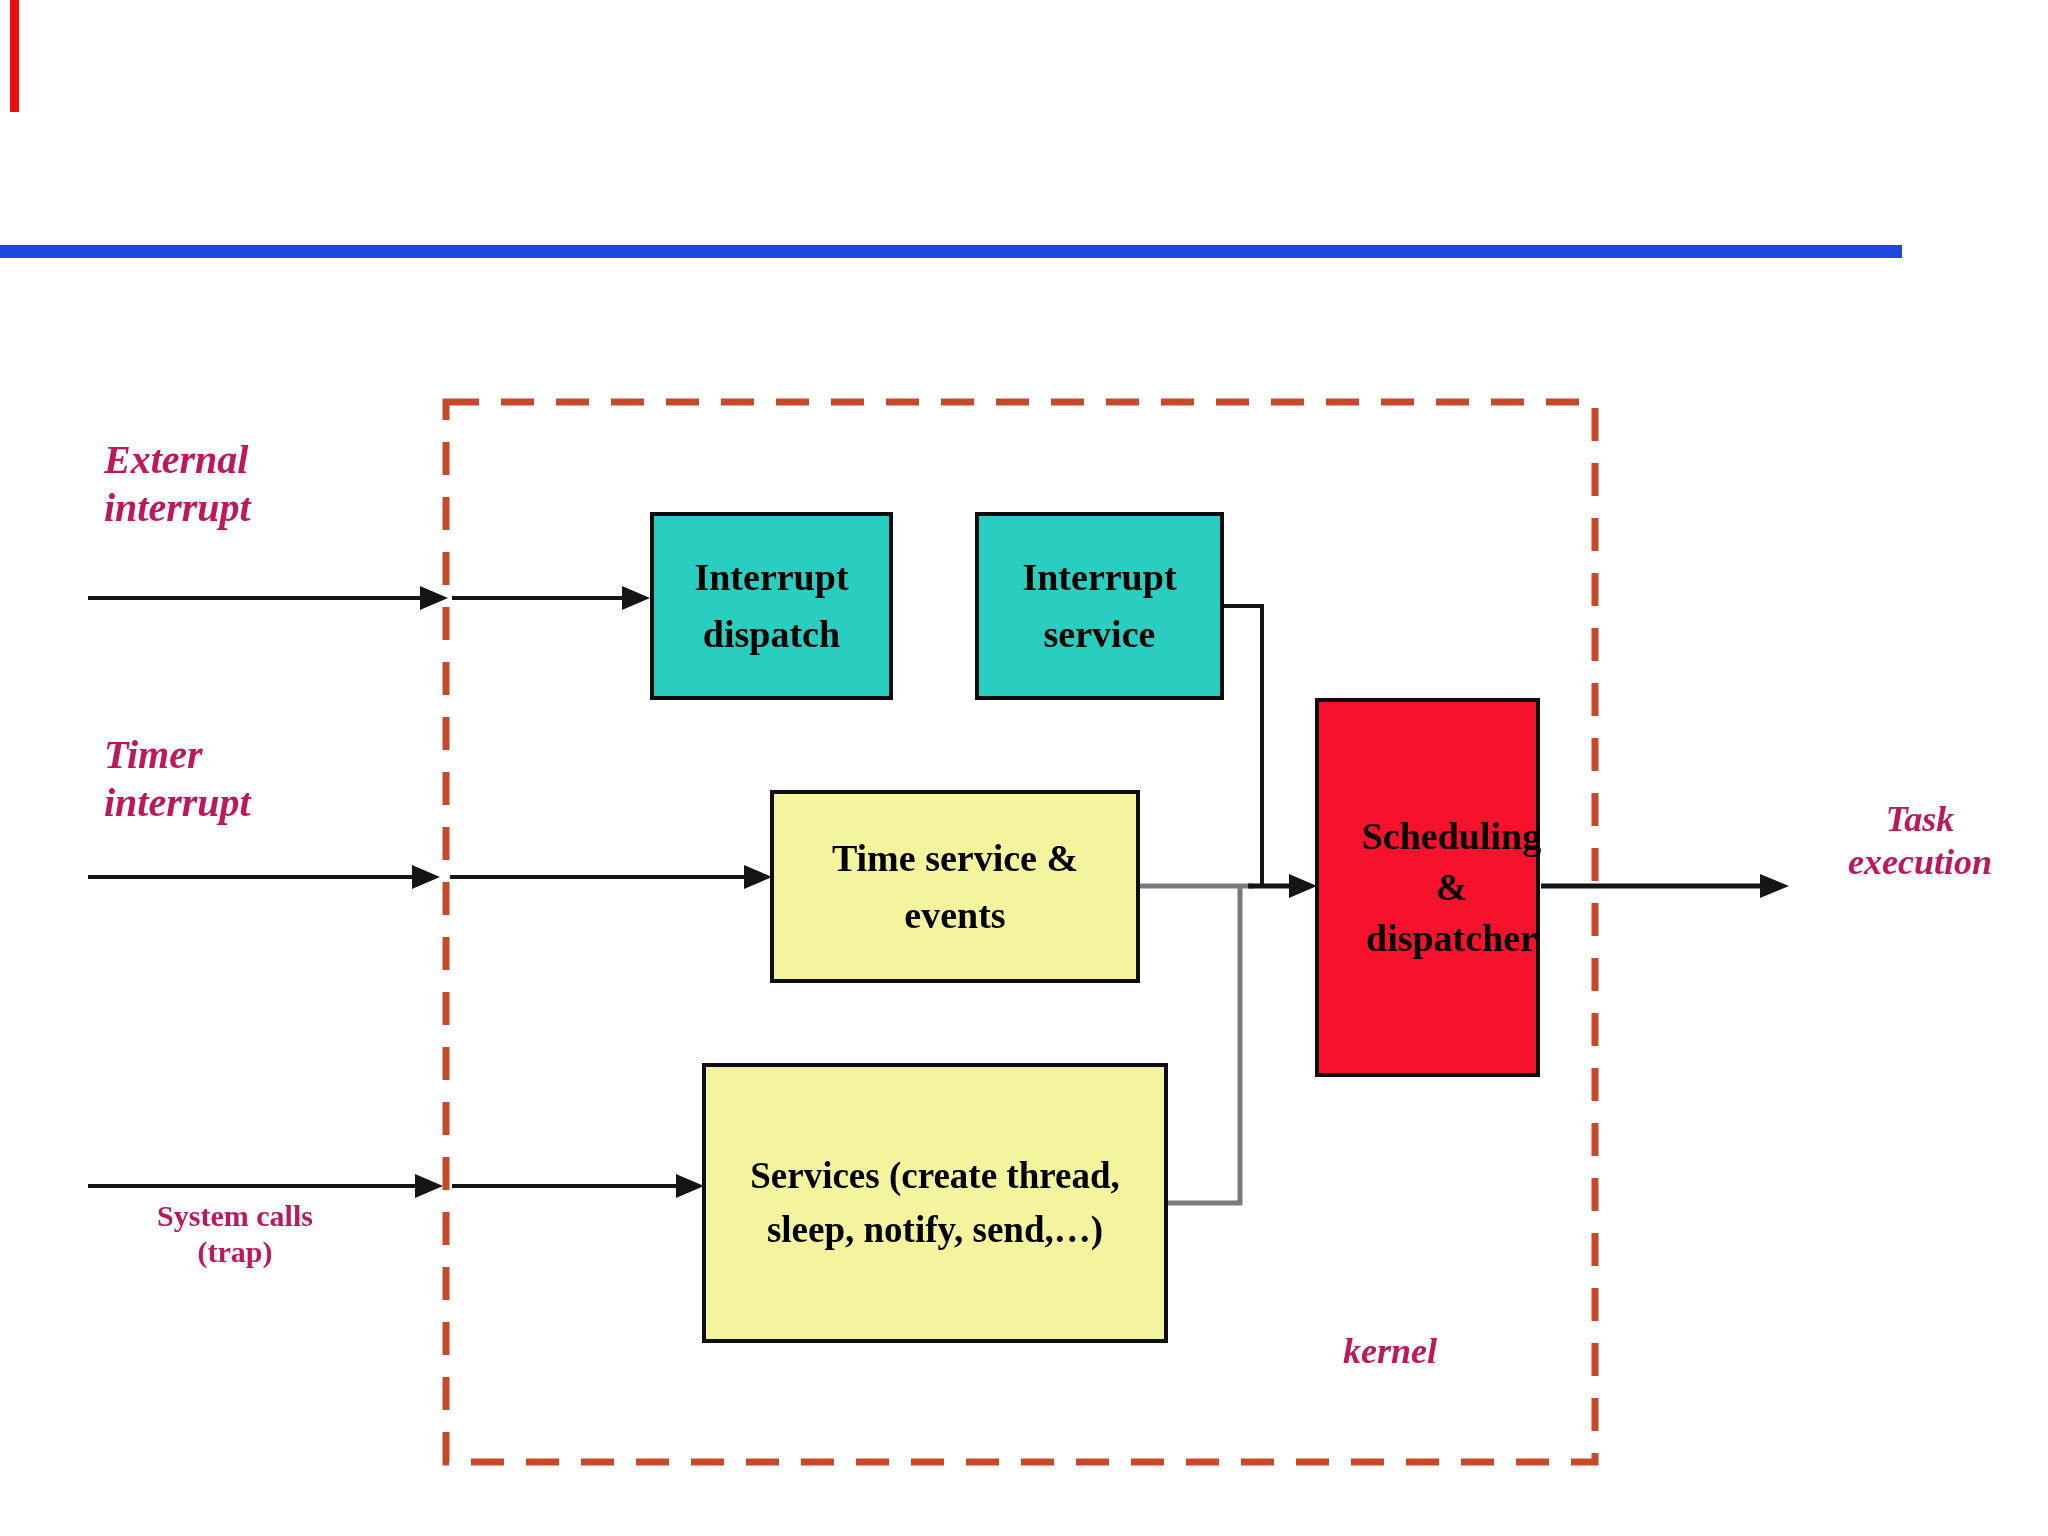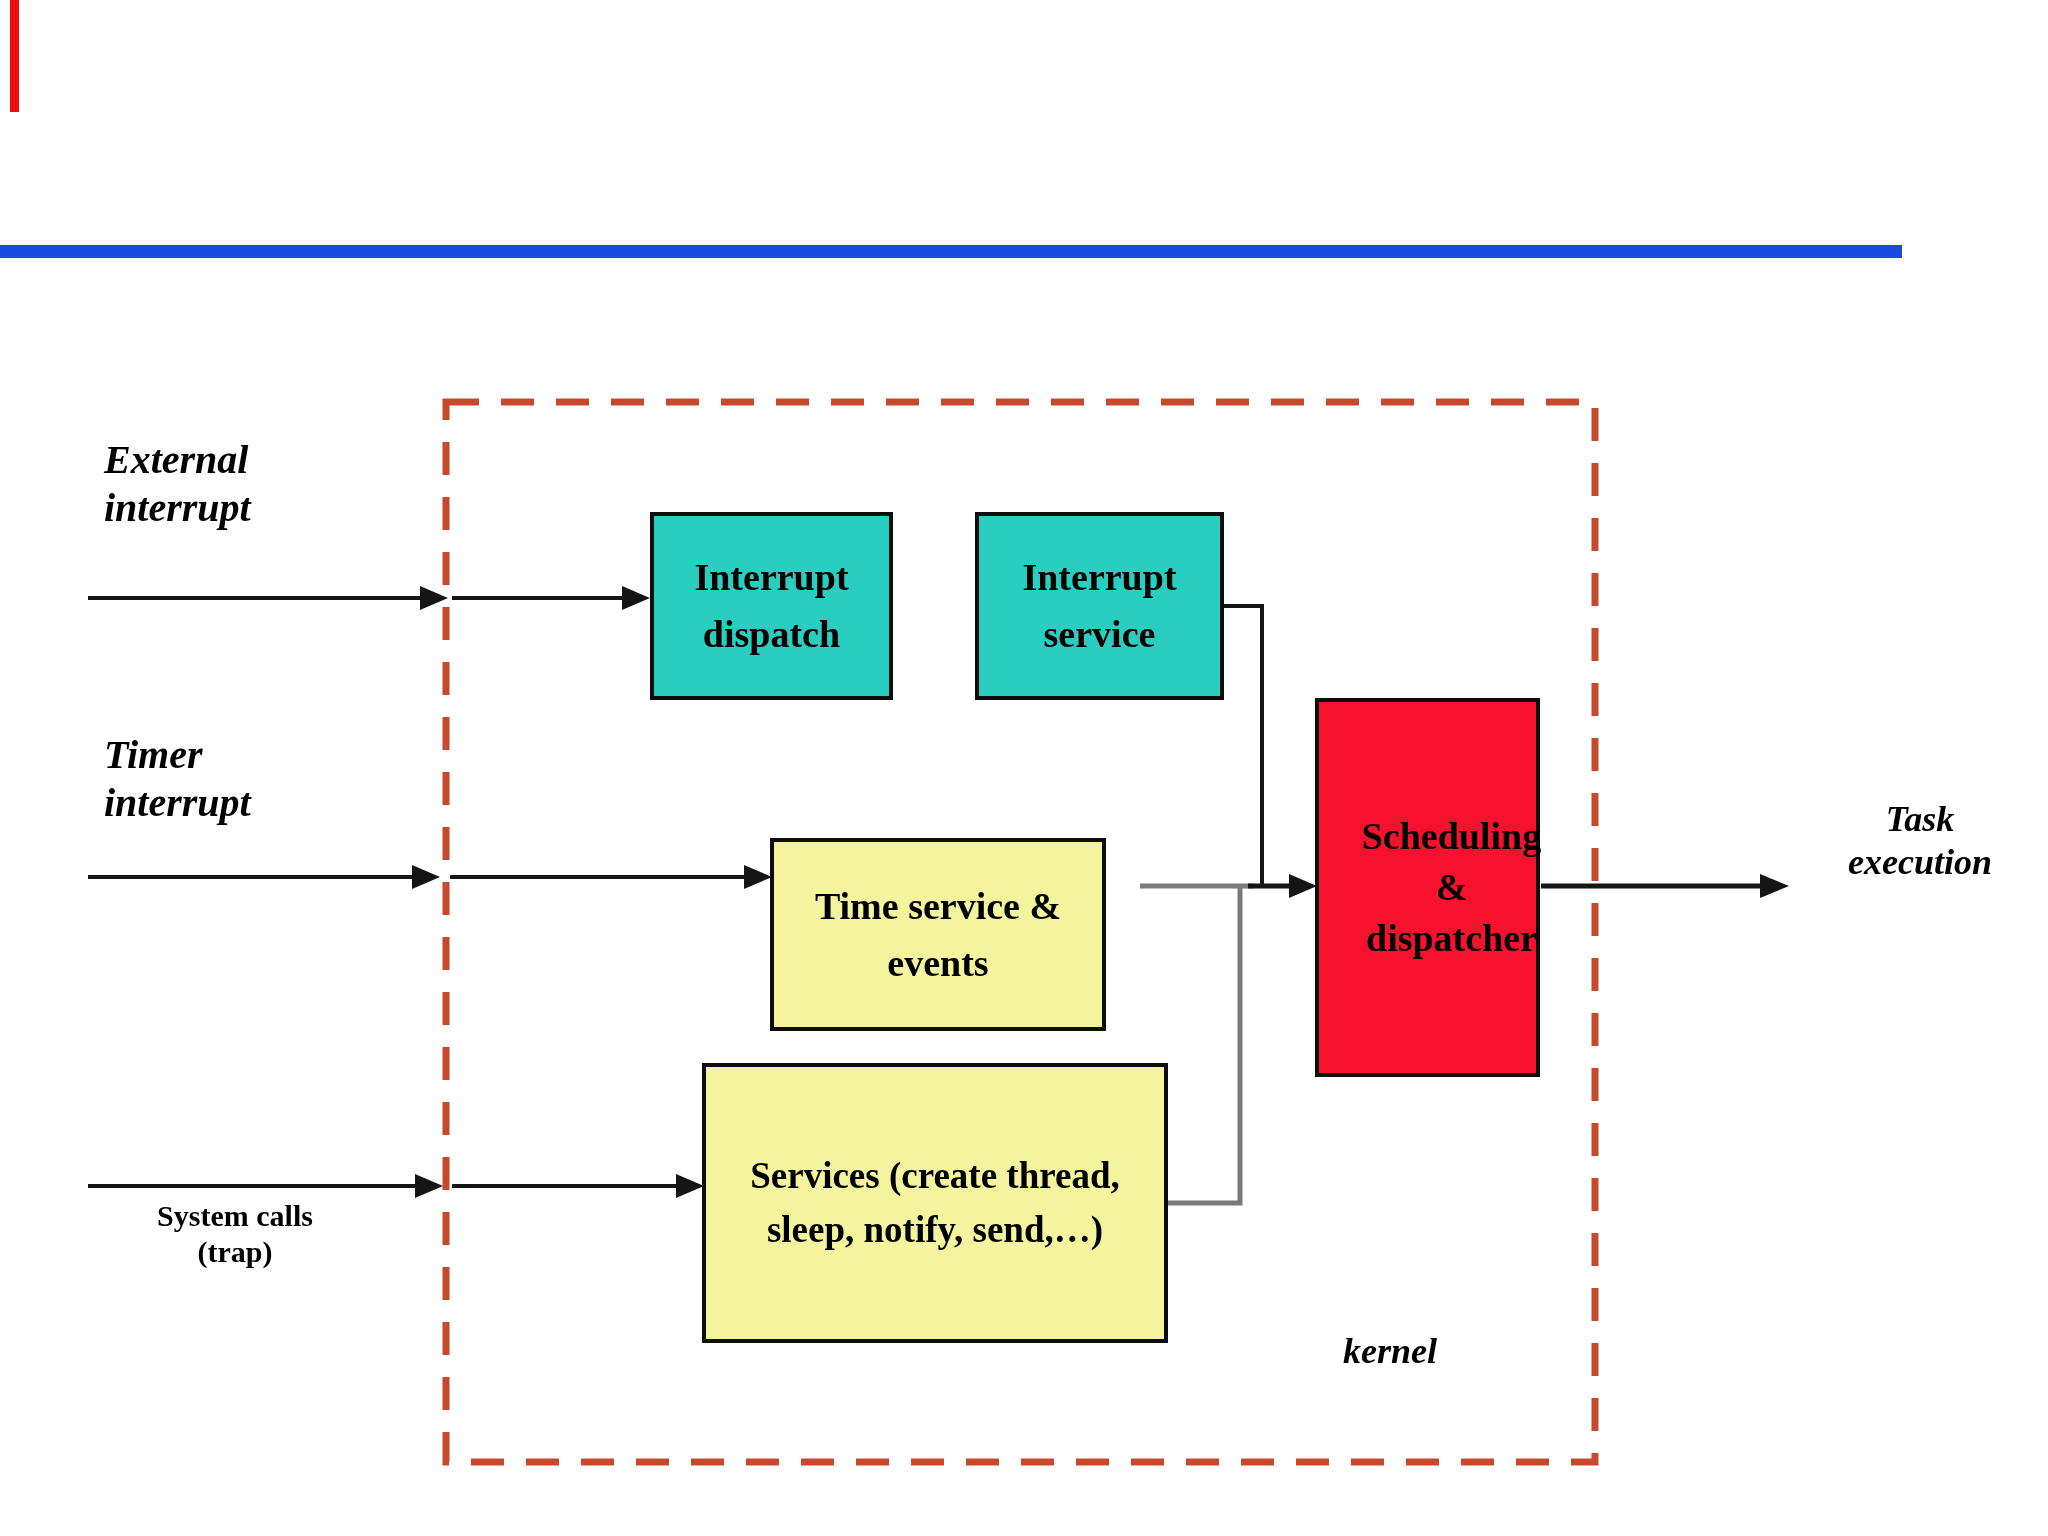--- a/index.html
+++ b/index.html
@@ -16,21 +16,21 @@
   .ln5{stroke-width:5;}
   .gray{stroke:var(--c-line_gray);}
   .head{fill:var(--c-line);stroke:none;}
   .box{position:absolute;box-sizing:border-box;border:4px solid #0d0d0d;
        display:flex;align-items:center;justify-content:center;text-align:center;
        font-weight:bold;font-size:38px;line-height:1.5;color:#000;white-space:pre-line;}
   .teal{background:var(--c-teal);}
   .yellow{background:var(--c-yellow);}
   .redbox{background:var(--c-red);line-height:1.35;}
   .services-box{font-size:37px;line-height:1.45;}
-  .lbl{position:absolute;color:#000000;font-size:40px;line-height:1.2;white-space:pre-line;}
+  .lbl{position:absolute;color:#be185d;font-size:40px;line-height:1.2;white-space:pre-line;}
   .ital{font-style:italic;font-weight:bold;}
   .center{text-align:center;}
   .syscalls{font-weight:bold;font-size:30px;line-height:1.2;}
   .small{font-size:36px;}
 </style>
 </head>
 <body>
 
 <div class="stage">
 
@@ -79,21 +79,21 @@
       <polygon class="head" points="1789,886 1760,874 1760,898"></polygon>
     </g>
   </svg>
 
   <div class="box teal" style="left:650px;top:512px;width:243px;height:188px;">Interrupt
 dispatch</div>
 
   <div class="box teal" style="left:975px;top:512px;width:249px;height:188px;">Interrupt
 service</div>
 
-  <div class="box yellow" style="left:770px;top:790px;width:336px;height:193px;margin-top:48px;">Time service &amp;
+  <div class="box yellow" style="left:770px;top:790px;width:370px;height:193px;">Time service &amp;
 events</div>
 
   <div class="box yellow services-box" style="left:702px;top:1063px;width:466px;height:280px;">Services (create thread,
 sleep, notify, send,…)</div>
 
   <div class="box redbox" style="left:1315px;top:698px;width:225px;height:379px;padding-left:48px;">Scheduling
 &amp;
 dispatcher</div>
 
   <div class="lbl ital" style="left:104px;top:436px;width:290px;">External

